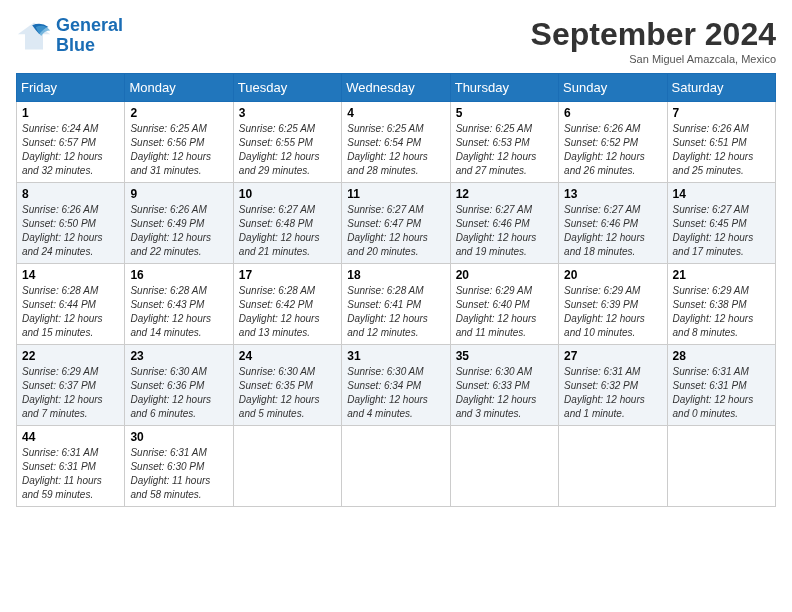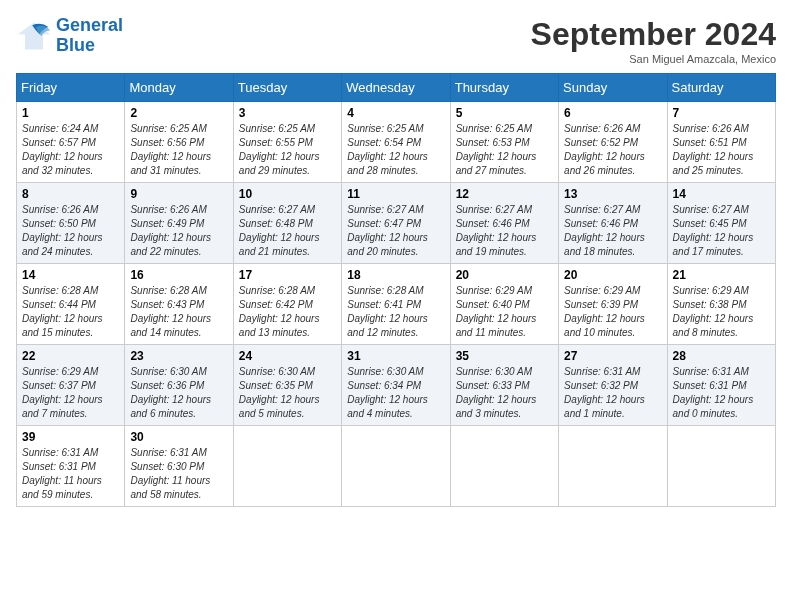--- a/index.html
+++ b/index.html
@@ -294,21 +294,21 @@
         </td>
         <td>
           <span class="day-num">28</span>
           <div class="day-info" style="white-space: pre-line;">Sunrise: 6:31 AM
 Sunset: 6:31 PM
 Daylight: 12 hours and 0 minutes.</div>
         </td>
       </tr>
       <tr>
         <td>
-          <span class="day-num">39</span>
+          <span class="day-num">44</span>
           <div class="day-info" style="white-space: pre-line;">Sunrise: 6:31 AM
 Sunset: 6:31 PM
 Daylight: 11 hours and 59 minutes.</div>
         </td>
         <td>
           <span class="day-num">30</span>
           <div class="day-info" style="white-space: pre-line;">Sunrise: 6:31 AM
 Sunset: 6:30 PM
 Daylight: 11 hours and 58 minutes.</div>
         </td>

